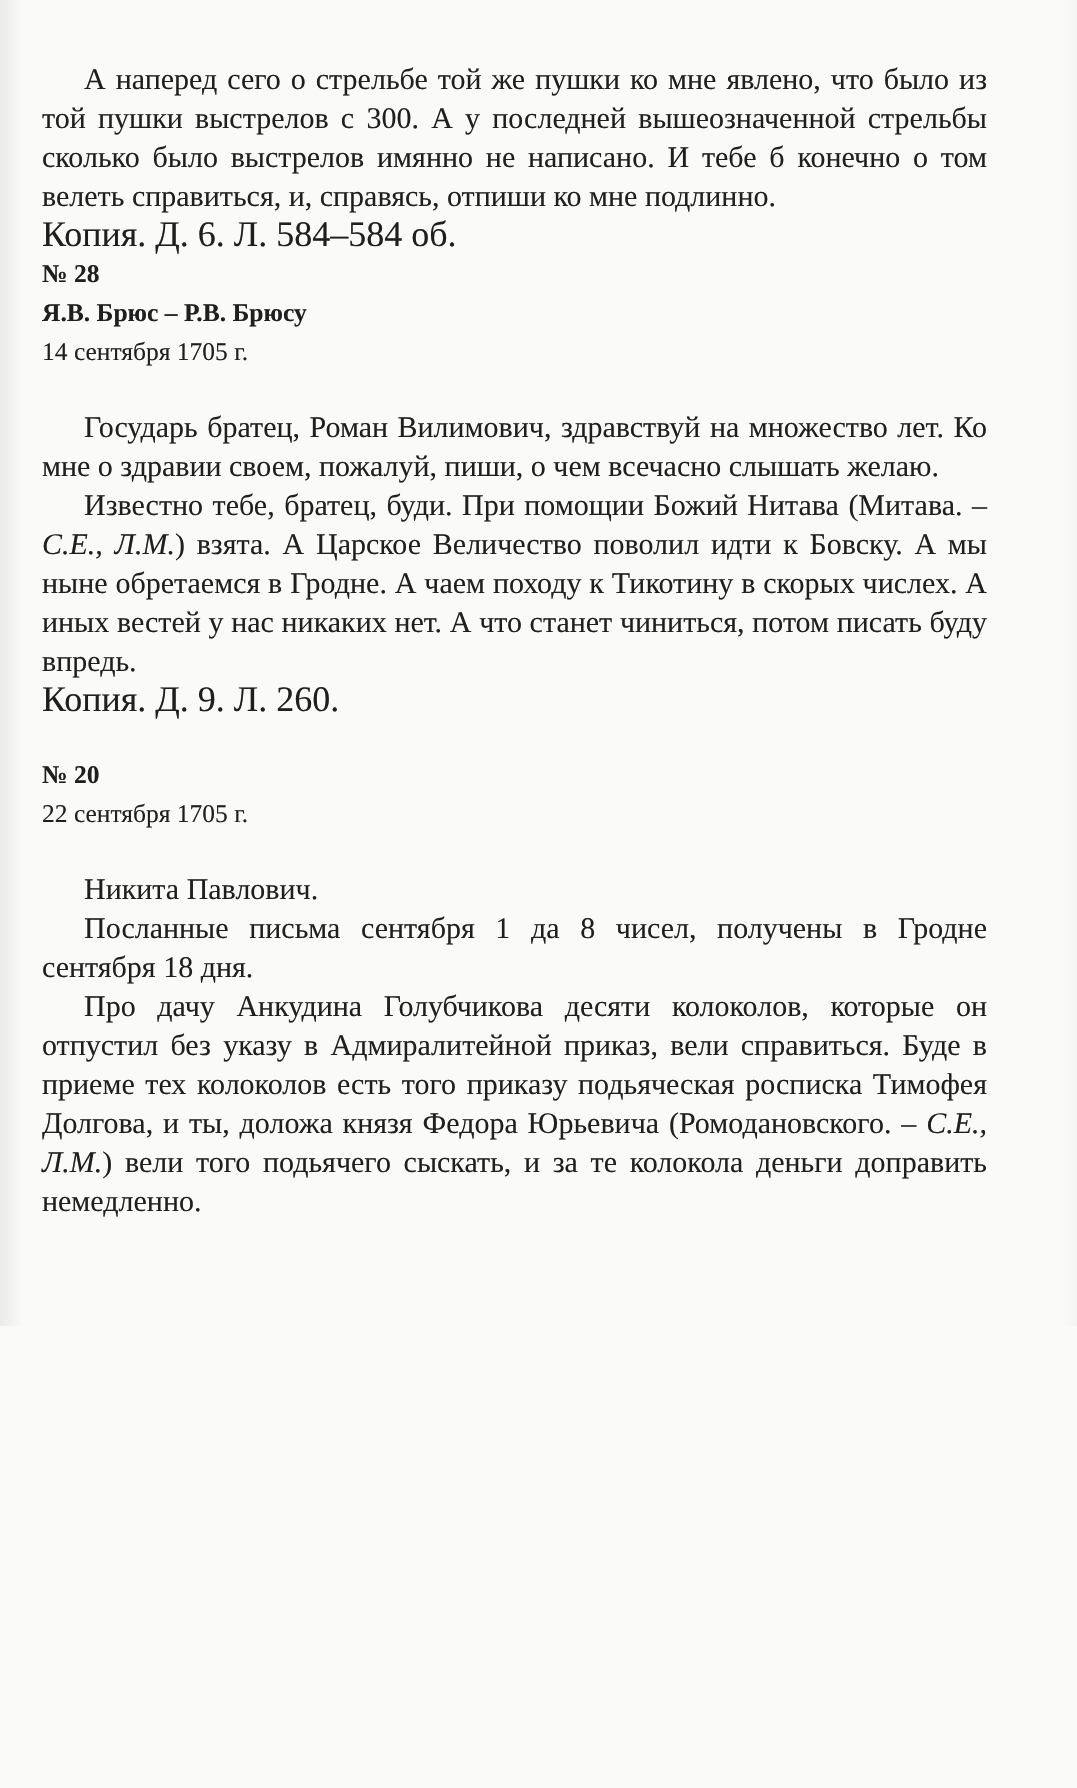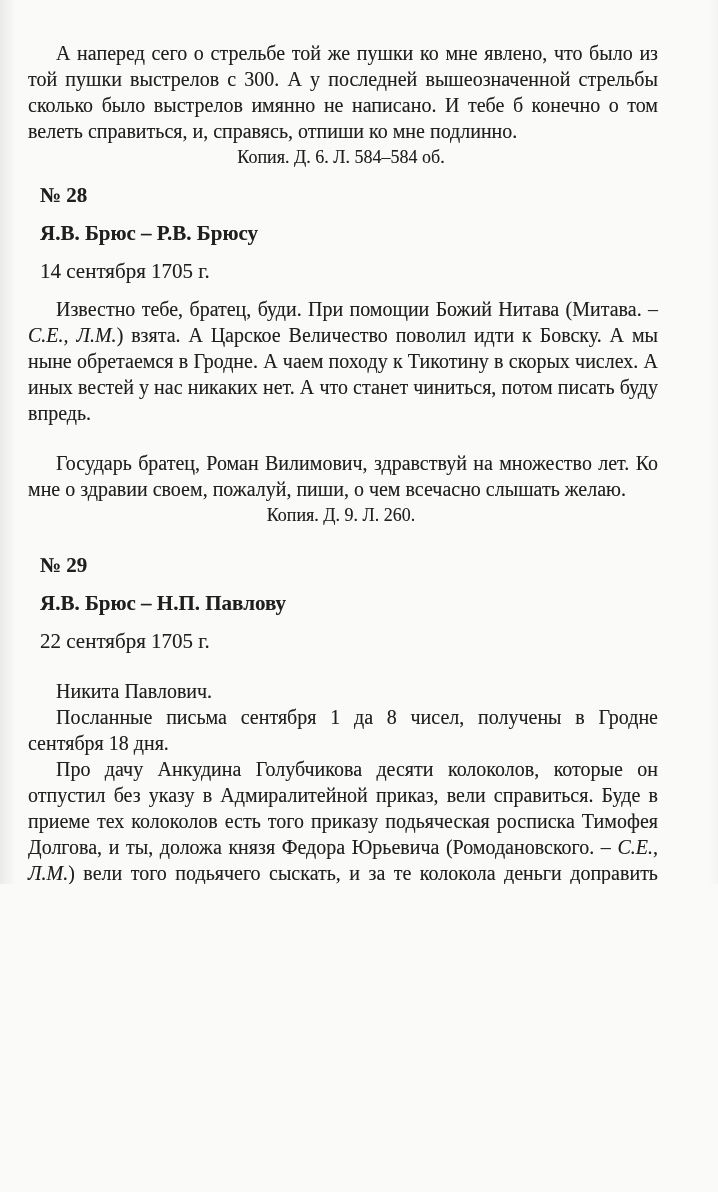--- a/index.html
+++ b/index.html
@@ -27,29 +27,29 @@
   .para {
     margin: 0;
     font-size: 20px;
     line-height: 26px;
     text-align: justify;
     text-indent: 28px;
     text-shadow: 0 0 0.4px rgba(0,0,0,0.35);
   }
   .source {
     margin: 0;
-    font-size: 18px;
+    font-size: 24px;
     line-height: 26px;
-    text-align: center;
+    text-align: left;
     padding-right: 4px;
     text-shadow: 0 0 0.4px rgba(0,0,0,0.35);
   }
   .letter-header p {
-    margin: 12px;
-    font-size: 21px;
+    margin: 0;
+    font-size: 17px;
     line-height: 26px;
     text-shadow: 0 0 0.4px rgba(0,0,0,0.35);
   }
   .letter-number, .letter-title { font-weight: 700; }
   .mt { margin-top: 24px; }
   .it { font-style: italic; }
   .page-number {
     position: absolute;
     top: 1122px;
     right: 74px;
@@ -69,29 +69,28 @@
       <p class="para"><span>А наперед сего о стрельбе той же пушки ко мне явлено, что было из той пушки выстрелов с 300. А у последней вышеозна­ченной стрельбы сколько было выстрелов имянно не написано. И тебе б конечно о том велеть справиться, и, справясь, отпиши ко мне подлинно.</span></p>
       <p class="source">Копия. Д. 6. Л. 584–584 об.</p>
     </section>
 
     <section>
       <div class="letter-header">
         <p class="letter-number">№ 28</p>
         <p class="letter-title">Я.В. Брюс – Р.В. Брюсу</p>
         <p class="letter-date">14 сентября 1705 г.</p>
       </div>
+      <p class="para mt"><span>Государь братец, Роман Вилимович, здравствуй на множе­ство лет. Ко мне о здравии своем, пожалуй, пиши, о чем всечас­но слышать желаю.</span></p>
       <p class="para"><span>Известно тебе, братец, буди. При помощии Божий Нитава (Митава. – </span><span class="it">С.Е., Л.М.</span><span>) взята. А Царское Величество поволил идти к Бовску. А мы ныне обретаемся в Гродне. А чаем походу к Тикотину в скорых числех. А иных вестей у нас никаких нет. А что станет чиниться, потом писать буду впредь.</span></p>
-      <p class="para mt"><span>Государь братец, Роман Вилимович, здравствуй на множе­ство лет. Ко мне о здравии своем, пожалуй, пиши, о чем всечас­но слышать желаю.</span></p>
       <p class="source">Копия. Д. 9. Л. 260.</p>
     </section>
 
     <section>
       <div class="letter-header mt">
-        <p class="letter-number">№ 29</p>
-        <p class="letter-title">Я.В. Брюс – Н.П. Павлову</p>
+        <p class="letter-number">№ 20</p>
         <p class="letter-date">22 сентября 1705 г.</p>
       </div>
       <p class="para mt"><span>Никита Павлович.</span></p>
       <p class="para"><span>Посланные письма сентября 1 да 8 чисел, получены в Грод­не сентября 18 дня.</span></p>
       <p class="para"><span>Про дачу Анкудина Голубчикова десяти колоколов, которые он отпустил без указу в Адмиралитейной приказ, вели спра­виться. Буде в приеме тех колоколов есть того приказу подья­ческая росписка Тимофея Долгова, и ты, доложа князя Федора Юрьевича (Ромодановского. – </span><span class="it">С.Е., Л.М.</span><span>) вели того подьячего сыскать, и за те колокола деньги доправить немедленно.</span></p>
     </section>
 
   </div>
 
   <div class="page-number">75</div>

